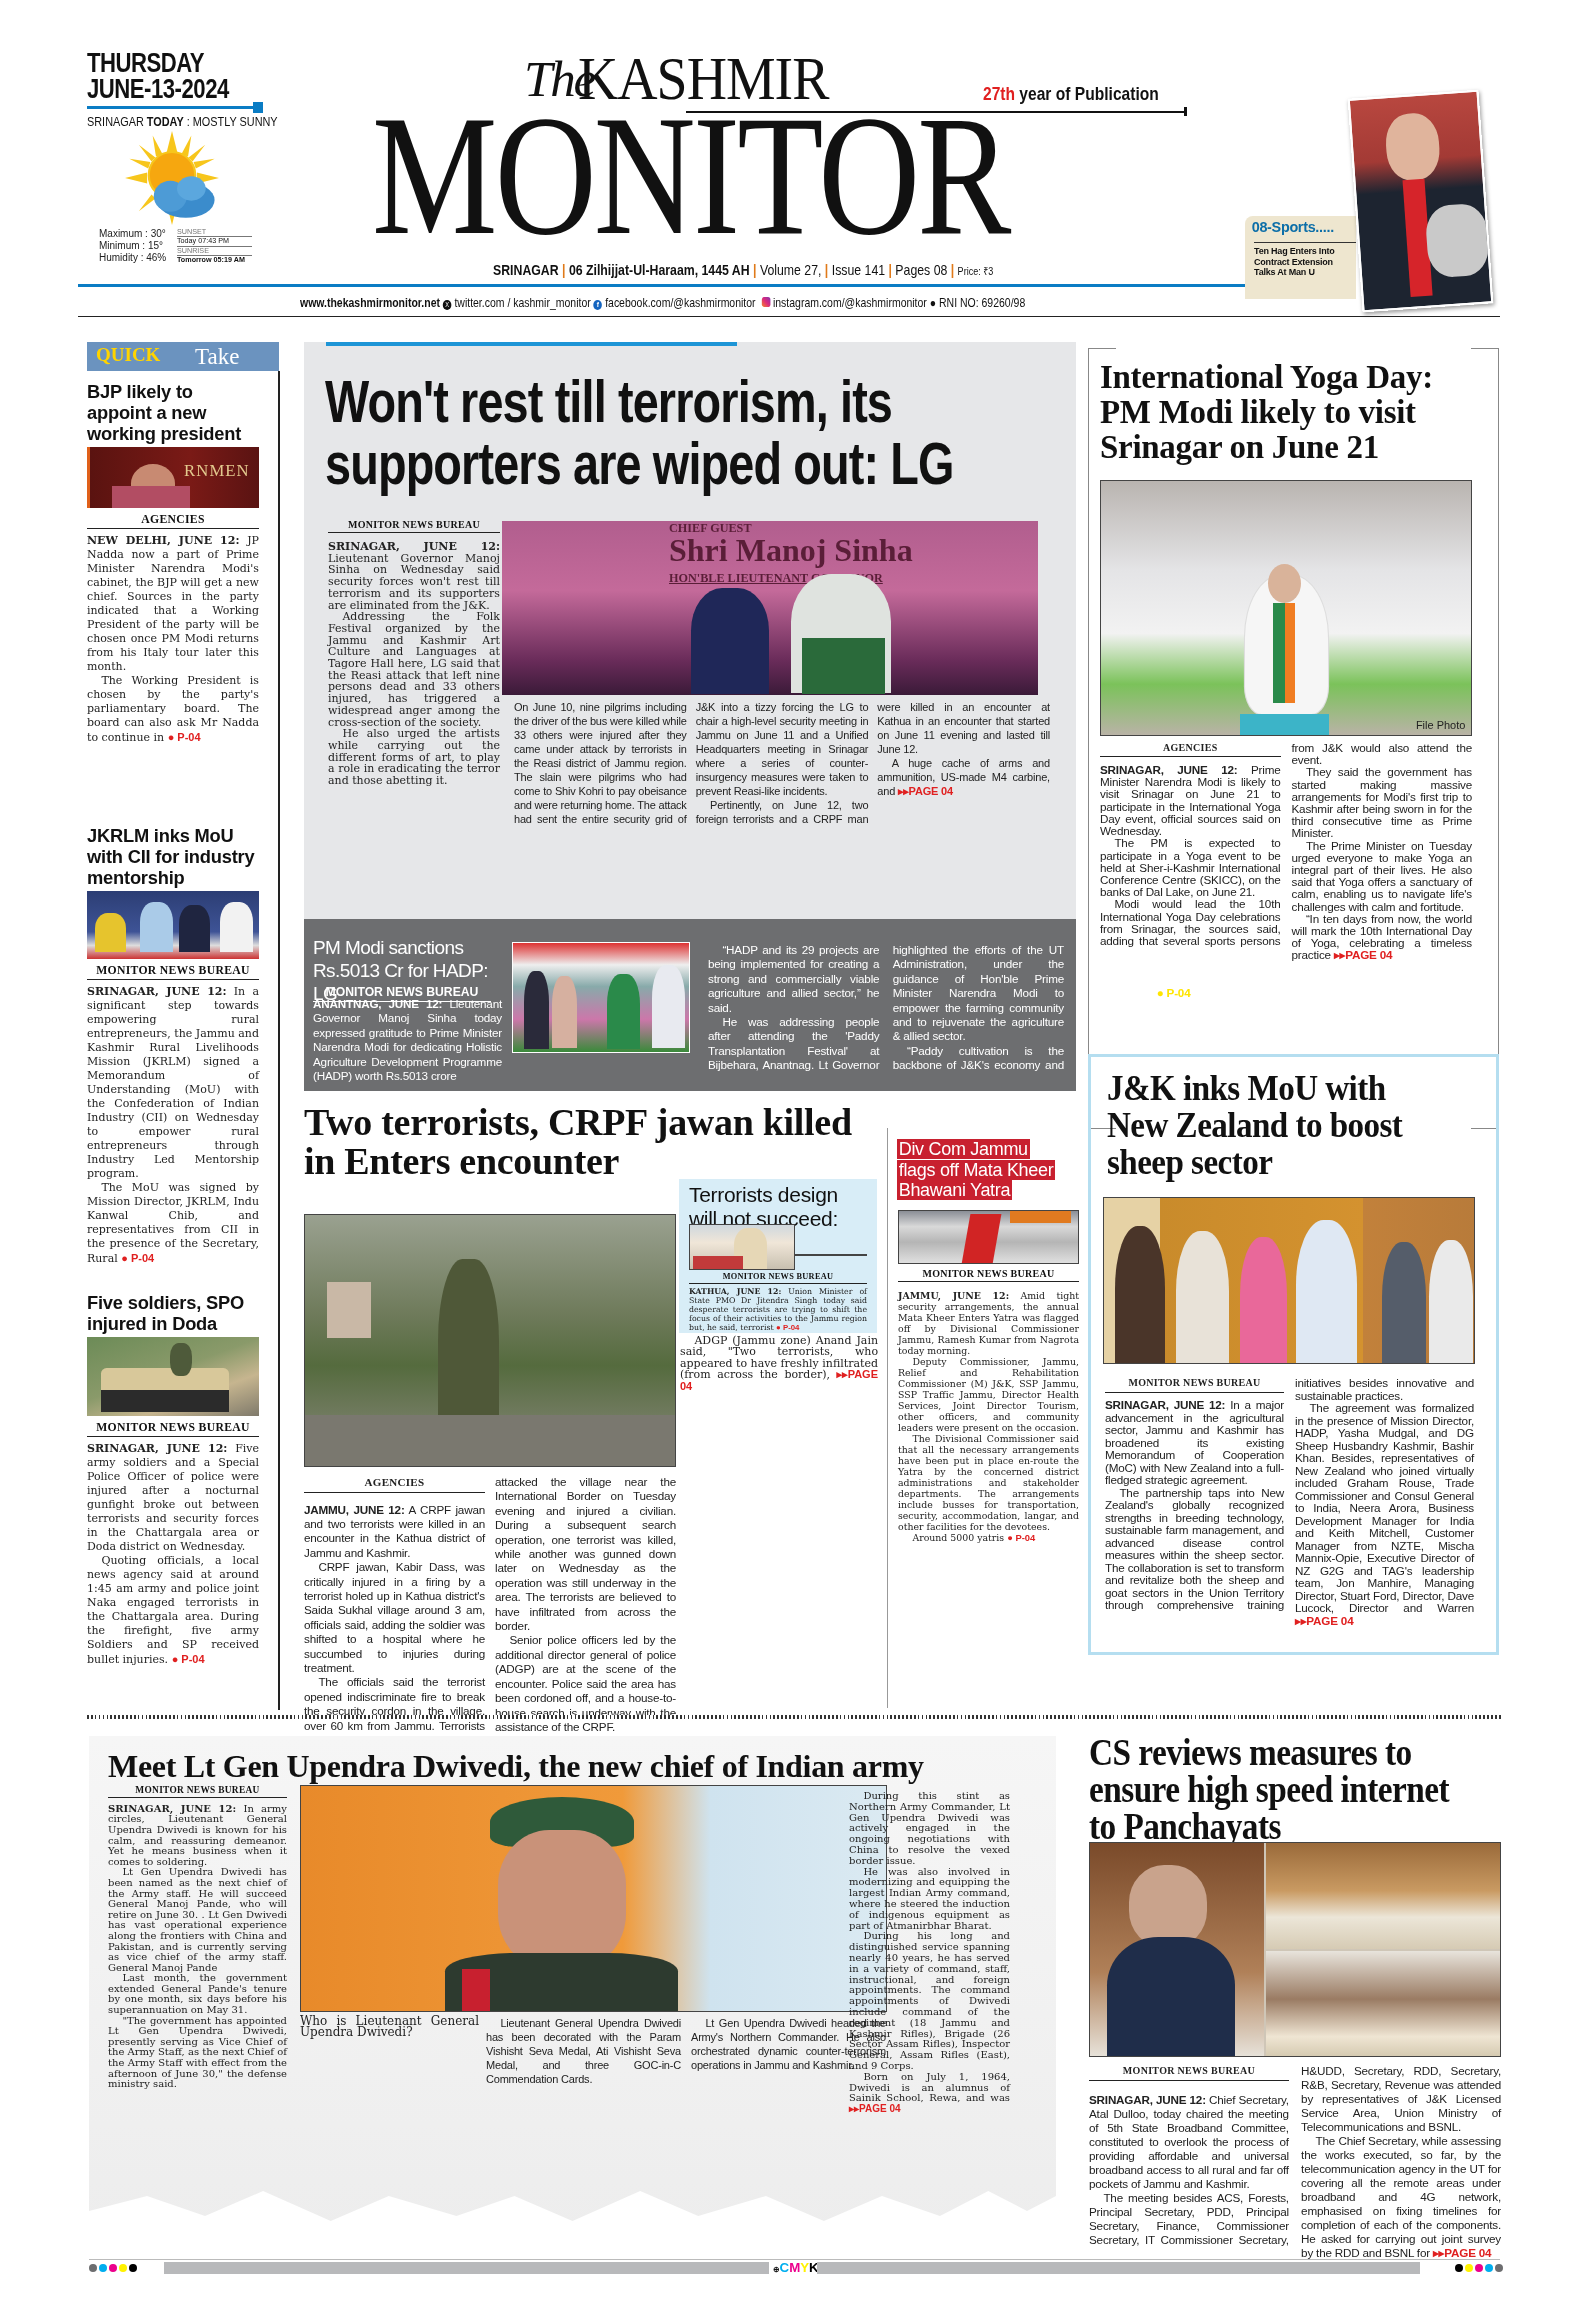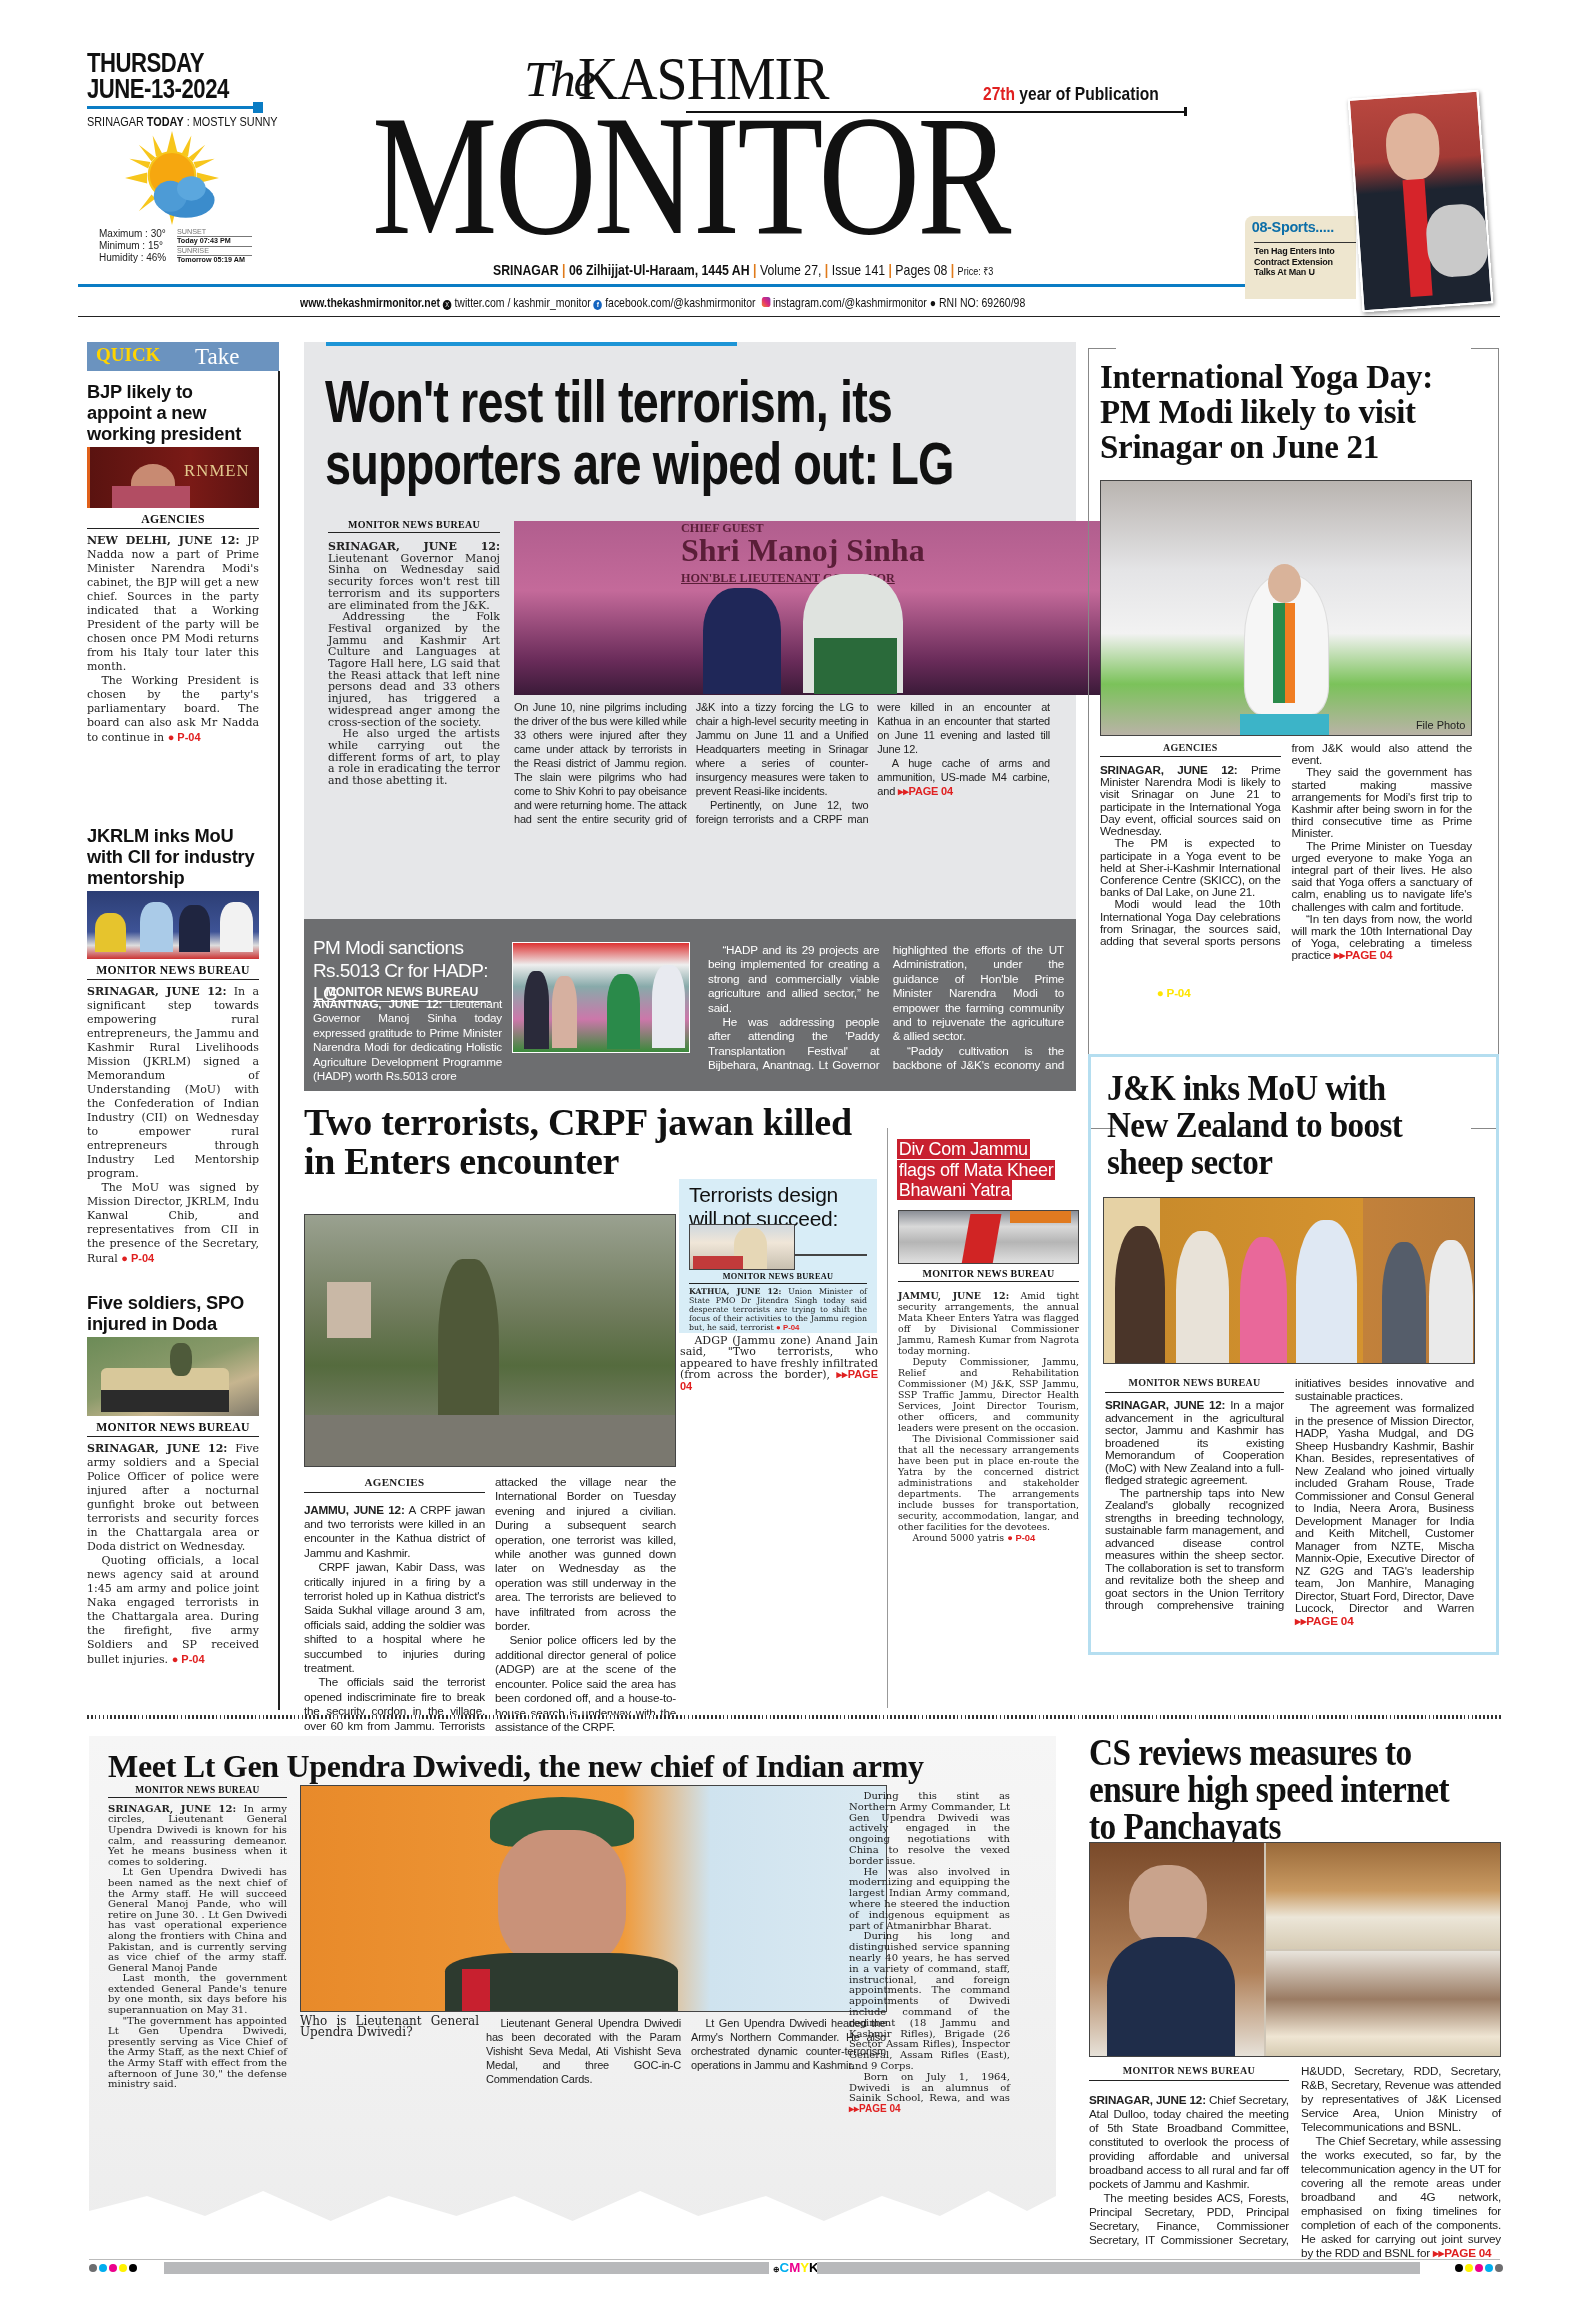--- a/index.html
+++ b/index.html
@@ -61,21 +61,21 @@
     </svg>
   </div>
 
   <div class="abs sans" style="left:99px;top:228px;font-size:10px;line-height:12.2px;color:#222">
     <div>Maximum : 30°</div>
     <div>Minimum  : 15°</div>
     <div>Humidity : 46%</div>
   </div>
   <div class="abs sans" style="left:177px;top:228px;width:75px;font-size:7.2px;line-height:8.3px">
     <div style="color:#777;border-bottom:0.6px solid #777">SUNSET</div>
-    <div style="font-weight:bold;border-bottom:0.6px solid #777;white-space:nowrap">Today  07:43 PM</div>
+    <div style="font-weight:normal;border-bottom:0.6px solid #777;white-space:nowrap">Today  07:43 PM</div>
     <div style="color:#777;border-bottom:0.6px solid #777">SUNRISE</div>
     <div style="font-weight:bold;white-space:nowrap">Tomorrow 05:19 AM</div>
   </div>
 
   <div class="abs serif" style="left:524px;top:50px;font-size:51px;font-style:italic;letter-spacing:-2.2px">The</div>
   <div class="abs serif" style="left:578px;top:43px;font-size:62px;letter-spacing:-1.1px;transform:scaleX(0.9);transform-origin:left">KASHMIR</div>
   <div class="abs cond" style="left:983px;top:83px;font-size:19px;font-weight:bold;white-space:nowrap;transform:scaleX(0.82);transform-origin:left">
     <span style="color:#e02020">27th</span>
     <span>year of Publication</span>
   </div>
@@ -170,21 +170,21 @@
 </div>
 <div class="abs cond" style="left:325px;top:371px;width:944px;font-size:60px;line-height:62px;font-weight:bold;letter-spacing:-1.1px;transform:scaleX(0.78);transform-origin:left">Won't rest till terrorism, its supporters are wiped out: LG</div>
 
 <div class="abs" style="left:328px;top:519px;width:172px">
   <div class="byline" style="font-size:10px;border-bottom:1.1px solid #222">MONITOR NEWS BUREAU</div>
   <p class="body-s" style="margin-top:7.8px;font-size:11px;line-height:11.7px"><span class="dateline">SRINAGAR, JUNE 12:</span> <span>Lieutenant Governor Manoj Sinha on Wednesday said security forces won't rest till terrorism and its supporters are eliminated from the J&amp;K.</span></p>
   <p class="body-s indent" style="font-size:11px;line-height:11.7px"><span>Addressing the Folk Festival organized by the Jammu and Kashmir Art Culture and Languages at Tagore Hall here, LG said that the Reasi attack that left nine persons dead and 33 others injured, has triggered a widespread anger among the cross-section of the society.</span></p>
   <p class="body-s indent" style="font-size:11px;line-height:11.7px"><span>He also urged the artists while carrying out the different forms of art, to play a role in eradicating the terror and those abetting it.</span></p>
 </div>
 
-<div class="photo" style="left:514px;top:521px;width:597px;height:174px;background:linear-gradient(180deg,#b15e8e 0%,#c46a9a 40%,#6a2c5a 80%,#3a1a38 100%);border:none">
+<div class="photo" style="left:502px;top:521px;width:536px;height:174px;background:linear-gradient(180deg,#b15e8e 0%,#c46a9a 40%,#6a2c5a 80%,#3a1a38 100%);border:none">
   <div class="serif" style="position:absolute;left:167px;top:0;font-size:12.2px;font-weight:bold;color:#5a1e38">CHIEF GUEST</div>
   <div class="serif" style="position:absolute;left:167px;top:11px;font-size:32px;font-weight:bold;color:#5a1e38">Shri Manoj Sinha</div>
   <div class="serif" style="position:absolute;left:167px;top:50px;font-size:12.2px;font-weight:bold;color:#5a1e38;text-decoration:underline">HON'BLE LIEUTENANT GOVERNOR</div>
   <div style="position:absolute;left:189px;top:67px;width:78px;height:106px;background:#1f2758;border-radius:40% 40% 0 0"></div>
   <div style="position:absolute;left:289px;top:53px;width:100px;height:119px;background:#dfe3df;border-radius:40% 40% 0 0"></div>
   <div style="position:absolute;left:300px;top:117px;width:83px;height:56px;background:#2a6a3a"></div>
 </div>
 
 <div class="abs" style="left:514px;top:700px;width:536px">
   <div class="body-c cols3" style="column-gap:9px;font-size:11px;line-height:14px">

